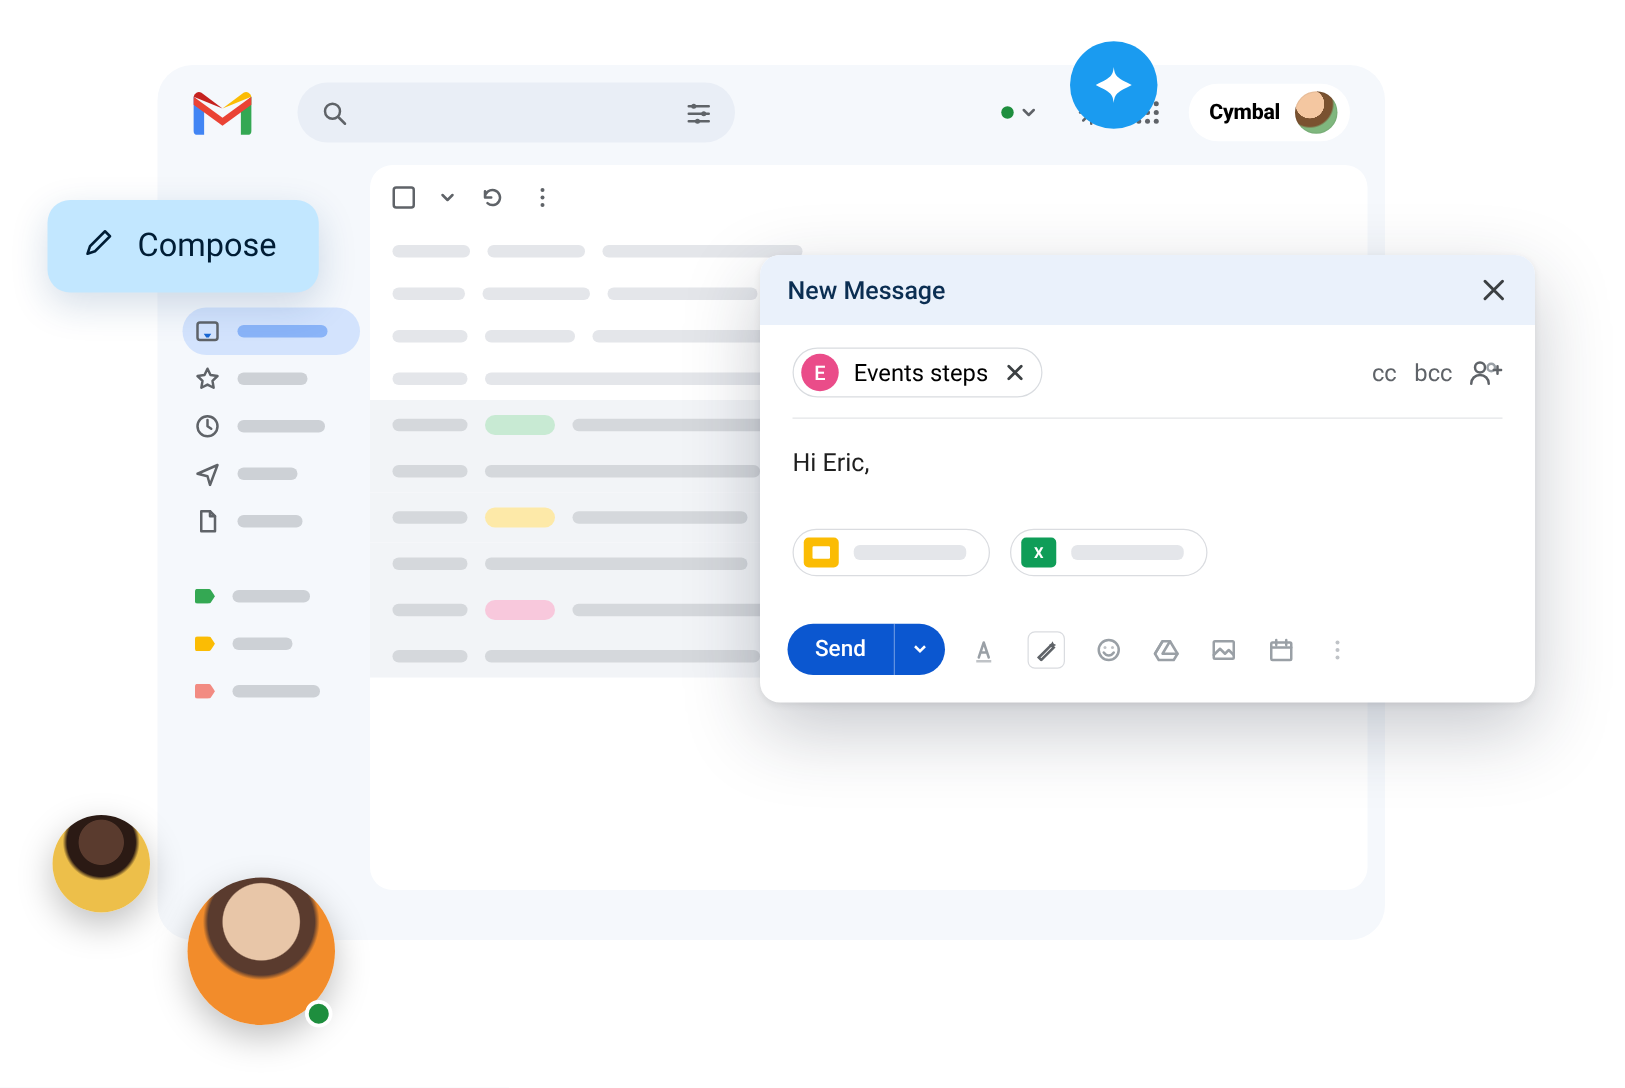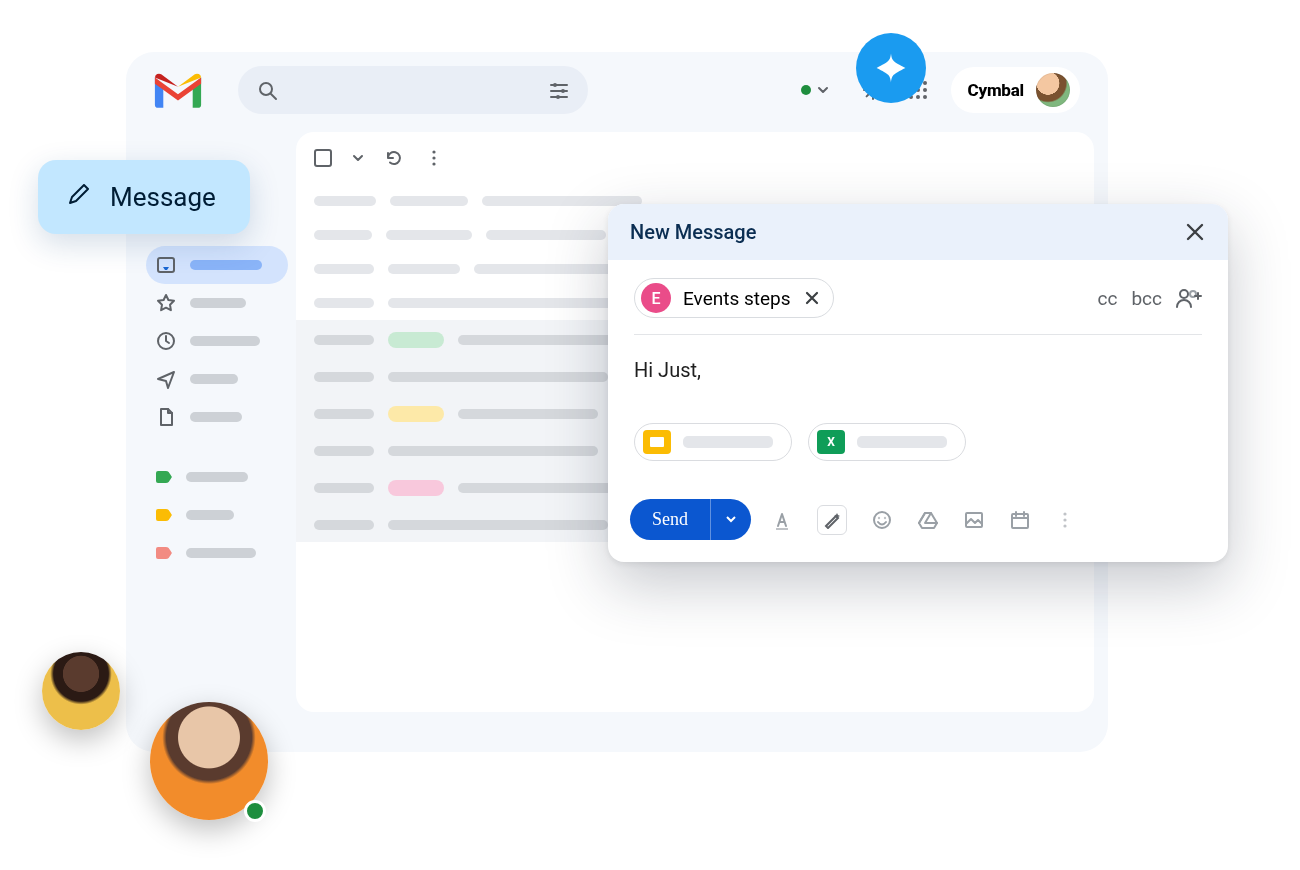--- a/index.html
+++ b/index.html
@@ -177,21 +177,20 @@
     display:flex; align-items:center; gap:20px;
     padding: 18px 22px 22px;
   }
   .send-btn {
     background:#0b57d0;
     color:#fff;
     border-radius:24px;
     display:flex; align-items:center;
     font-size:18px; font-weight:500;
     overflow:hidden;
-    font-family:Liberation Serif, serif;
   }
   .send-btn .lbl { padding:10px 22px; }
   .send-btn .dd { padding:10px 14px; border-left:1px solid rgba(255,255,255,0.35); }
   .ftr-icons { display:flex; gap:24px; color:#c0c3c7; align-items:center; }
   .ftr-icons .wand { color:#5f6368; }
 
   
   .sparkle-badge {
     position:absolute;
     left: 856px; top: 33px;
@@ -399,21 +398,21 @@
           <span class="skel" style="width:220px;background:#d5d8dc"></span>
         </div>
     </div>
   </div>
 </div>
 
 <div class="compose-btn">
   <svg width="26" height="26">
       <path d="M4 19l2-6L18 1l4 4L10 17l-6 2z" fill="none" stroke="#001d35" stroke-width="2" stroke-linejoin="round"></path>
     </svg>
-  <span>Message</span>
+  <span>Compose</span>
 </div>
 
 <div class="sparkle-badge">
   <svg width="36" height="36">
       <path d="M18 2c1 8 2 9 16 16-14 7-15 8-16 16-1-8-2-9-16-16 14-7 15-8 16-16z" transform="scale(0.9) translate(2,2)" fill="#fff"></path>
     </svg>
 </div>
 
 <div class="compose-dialog">
   <div class="dialog-hdr">
@@ -440,21 +439,21 @@
             <path class="stroke" d="M1 20c0-4 3-7 7-7s7 3 7 7"></path>
           <circle class="stroke-light" cx="17" cy="7" r="3"></circle>
             <path class="stroke" d="M22 6v6M19 9h6"></path>
         </svg>
       </div>
     </div>
 
     <div class="divider"></div>
 
     <div class="msg-body">
-      <div>Hi Just,</div>
+      <div>Hi Eric,</div>
       <div style="height:14px"></div>
     </div>
 
     <div class="attach-row">
       <div class="attach-chip">
         <span class="attach-icon" style="background:#fbbc04">
             <svg width="16" height="12">
               <rect x="1" y="1" width="14" height="10" rx="1" fill="#fff"></rect>
             </svg>
           </span>

